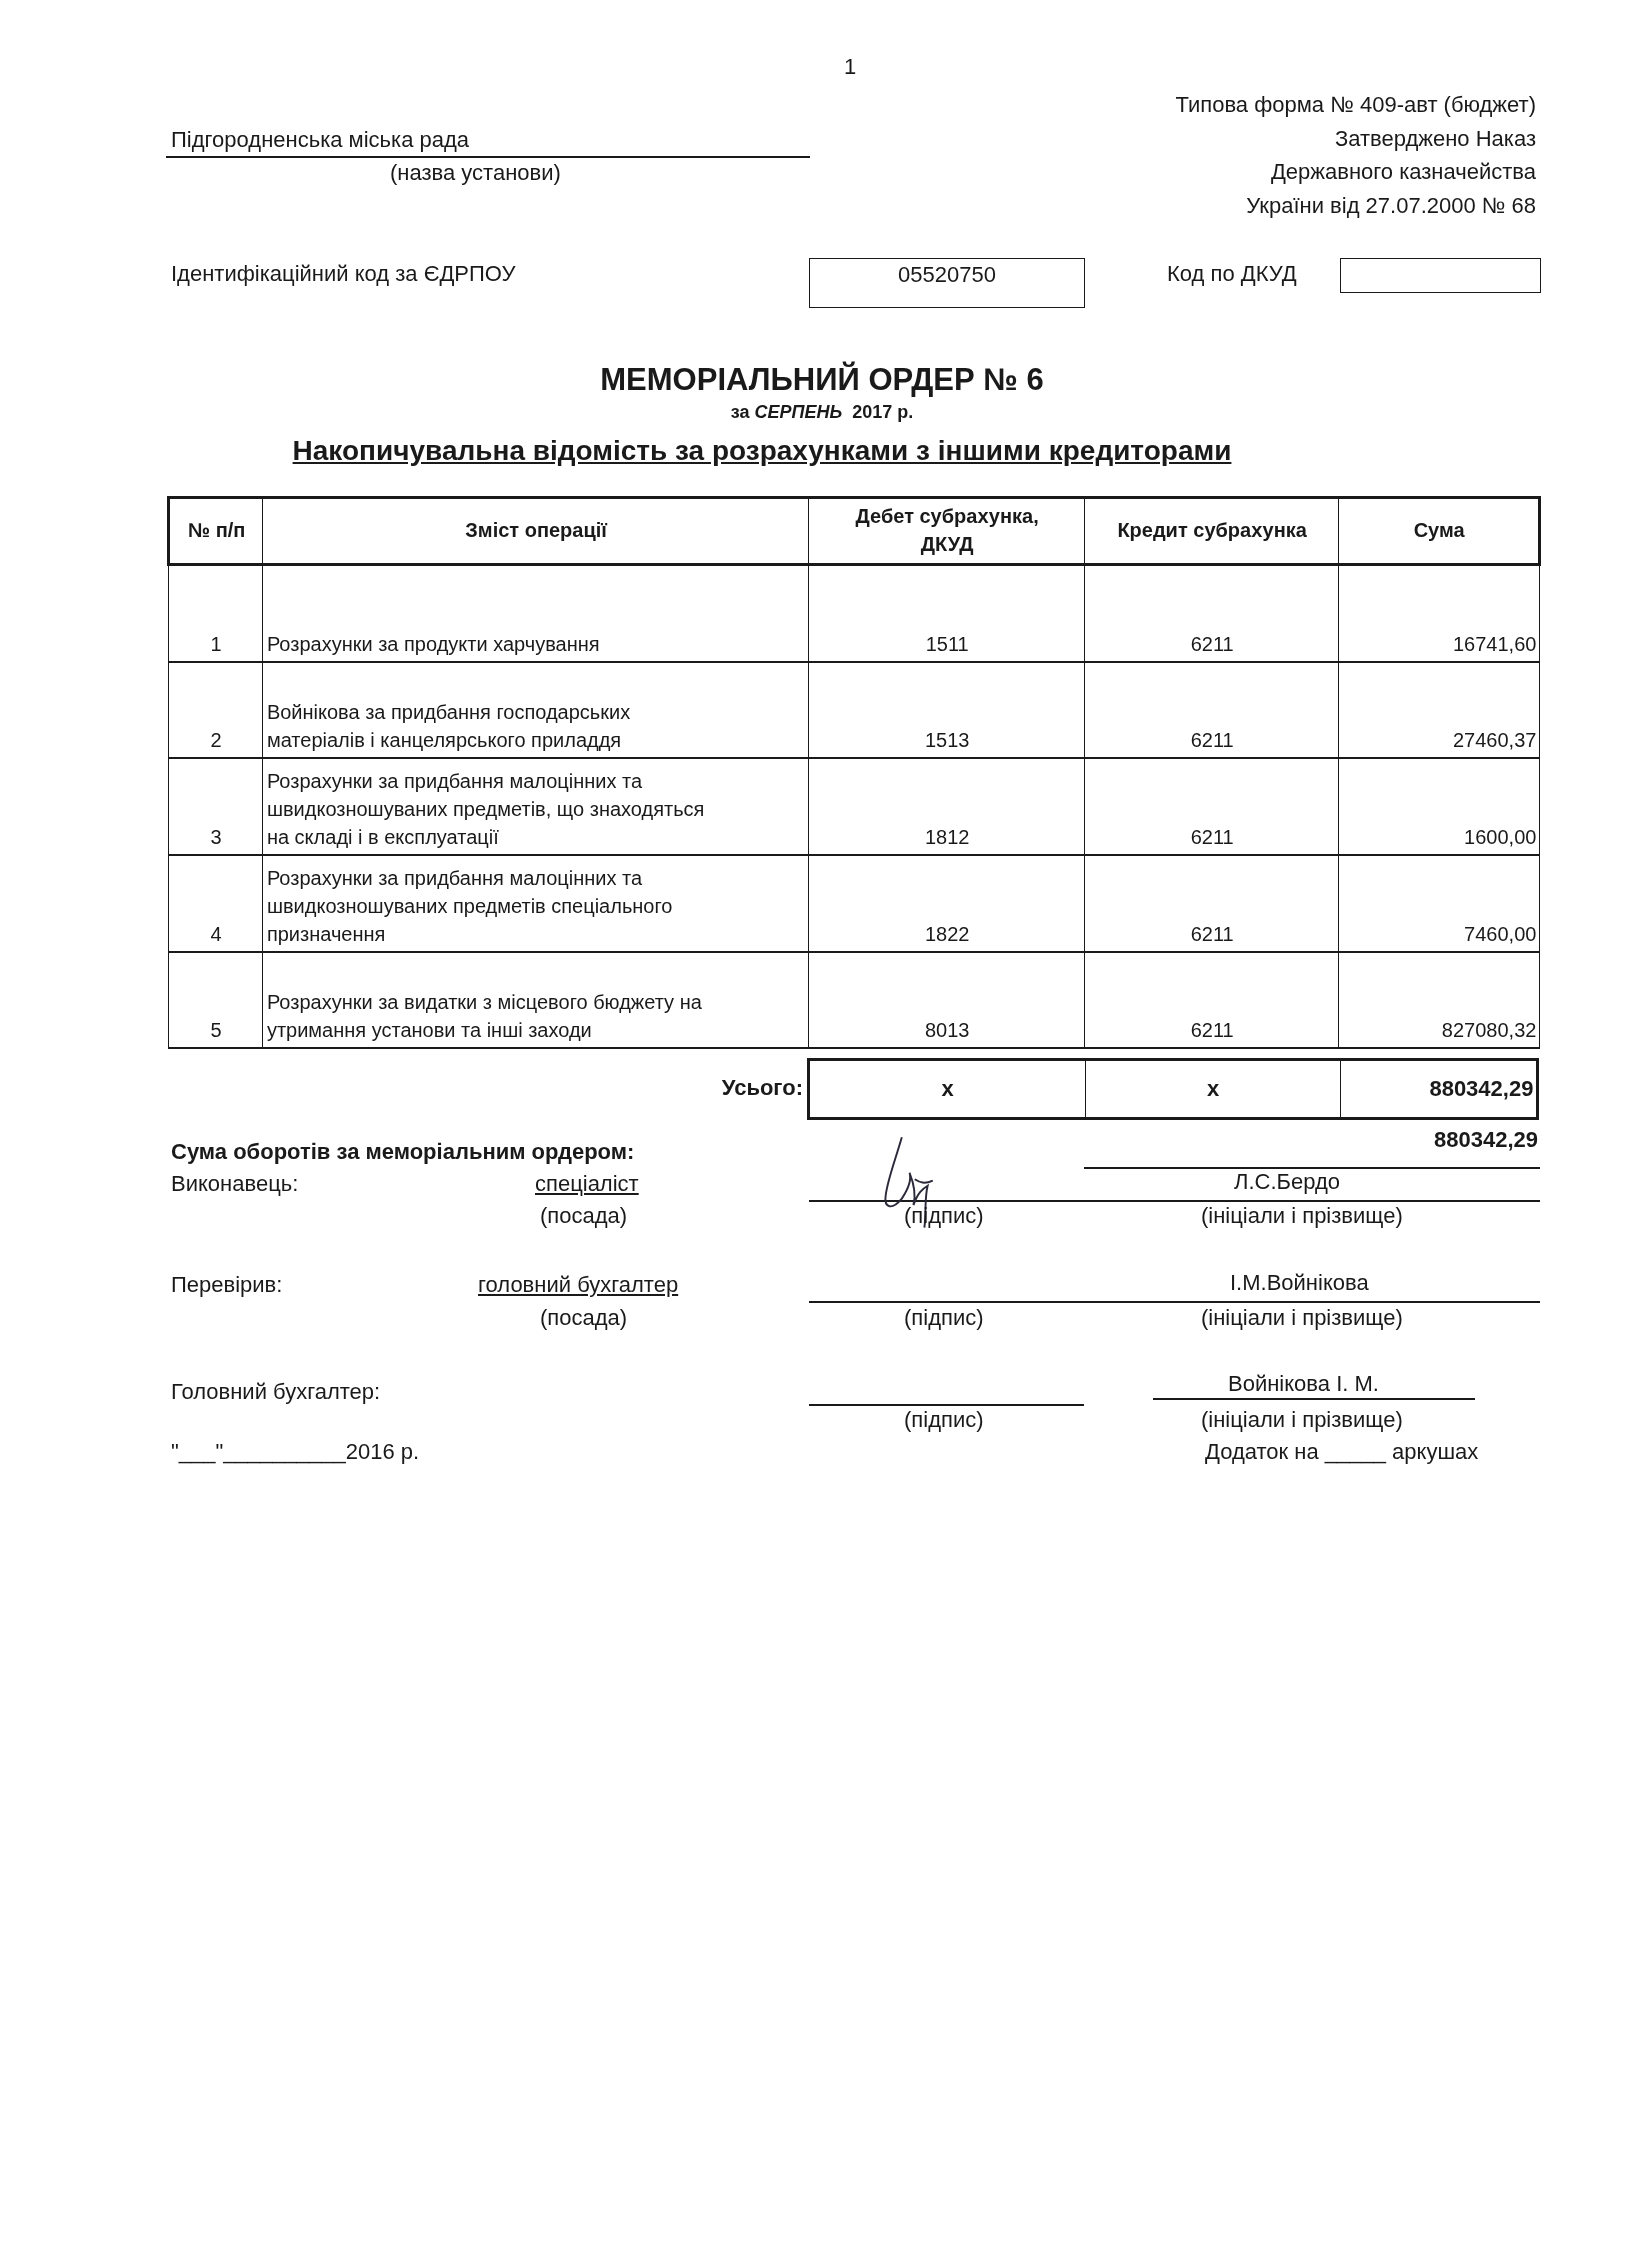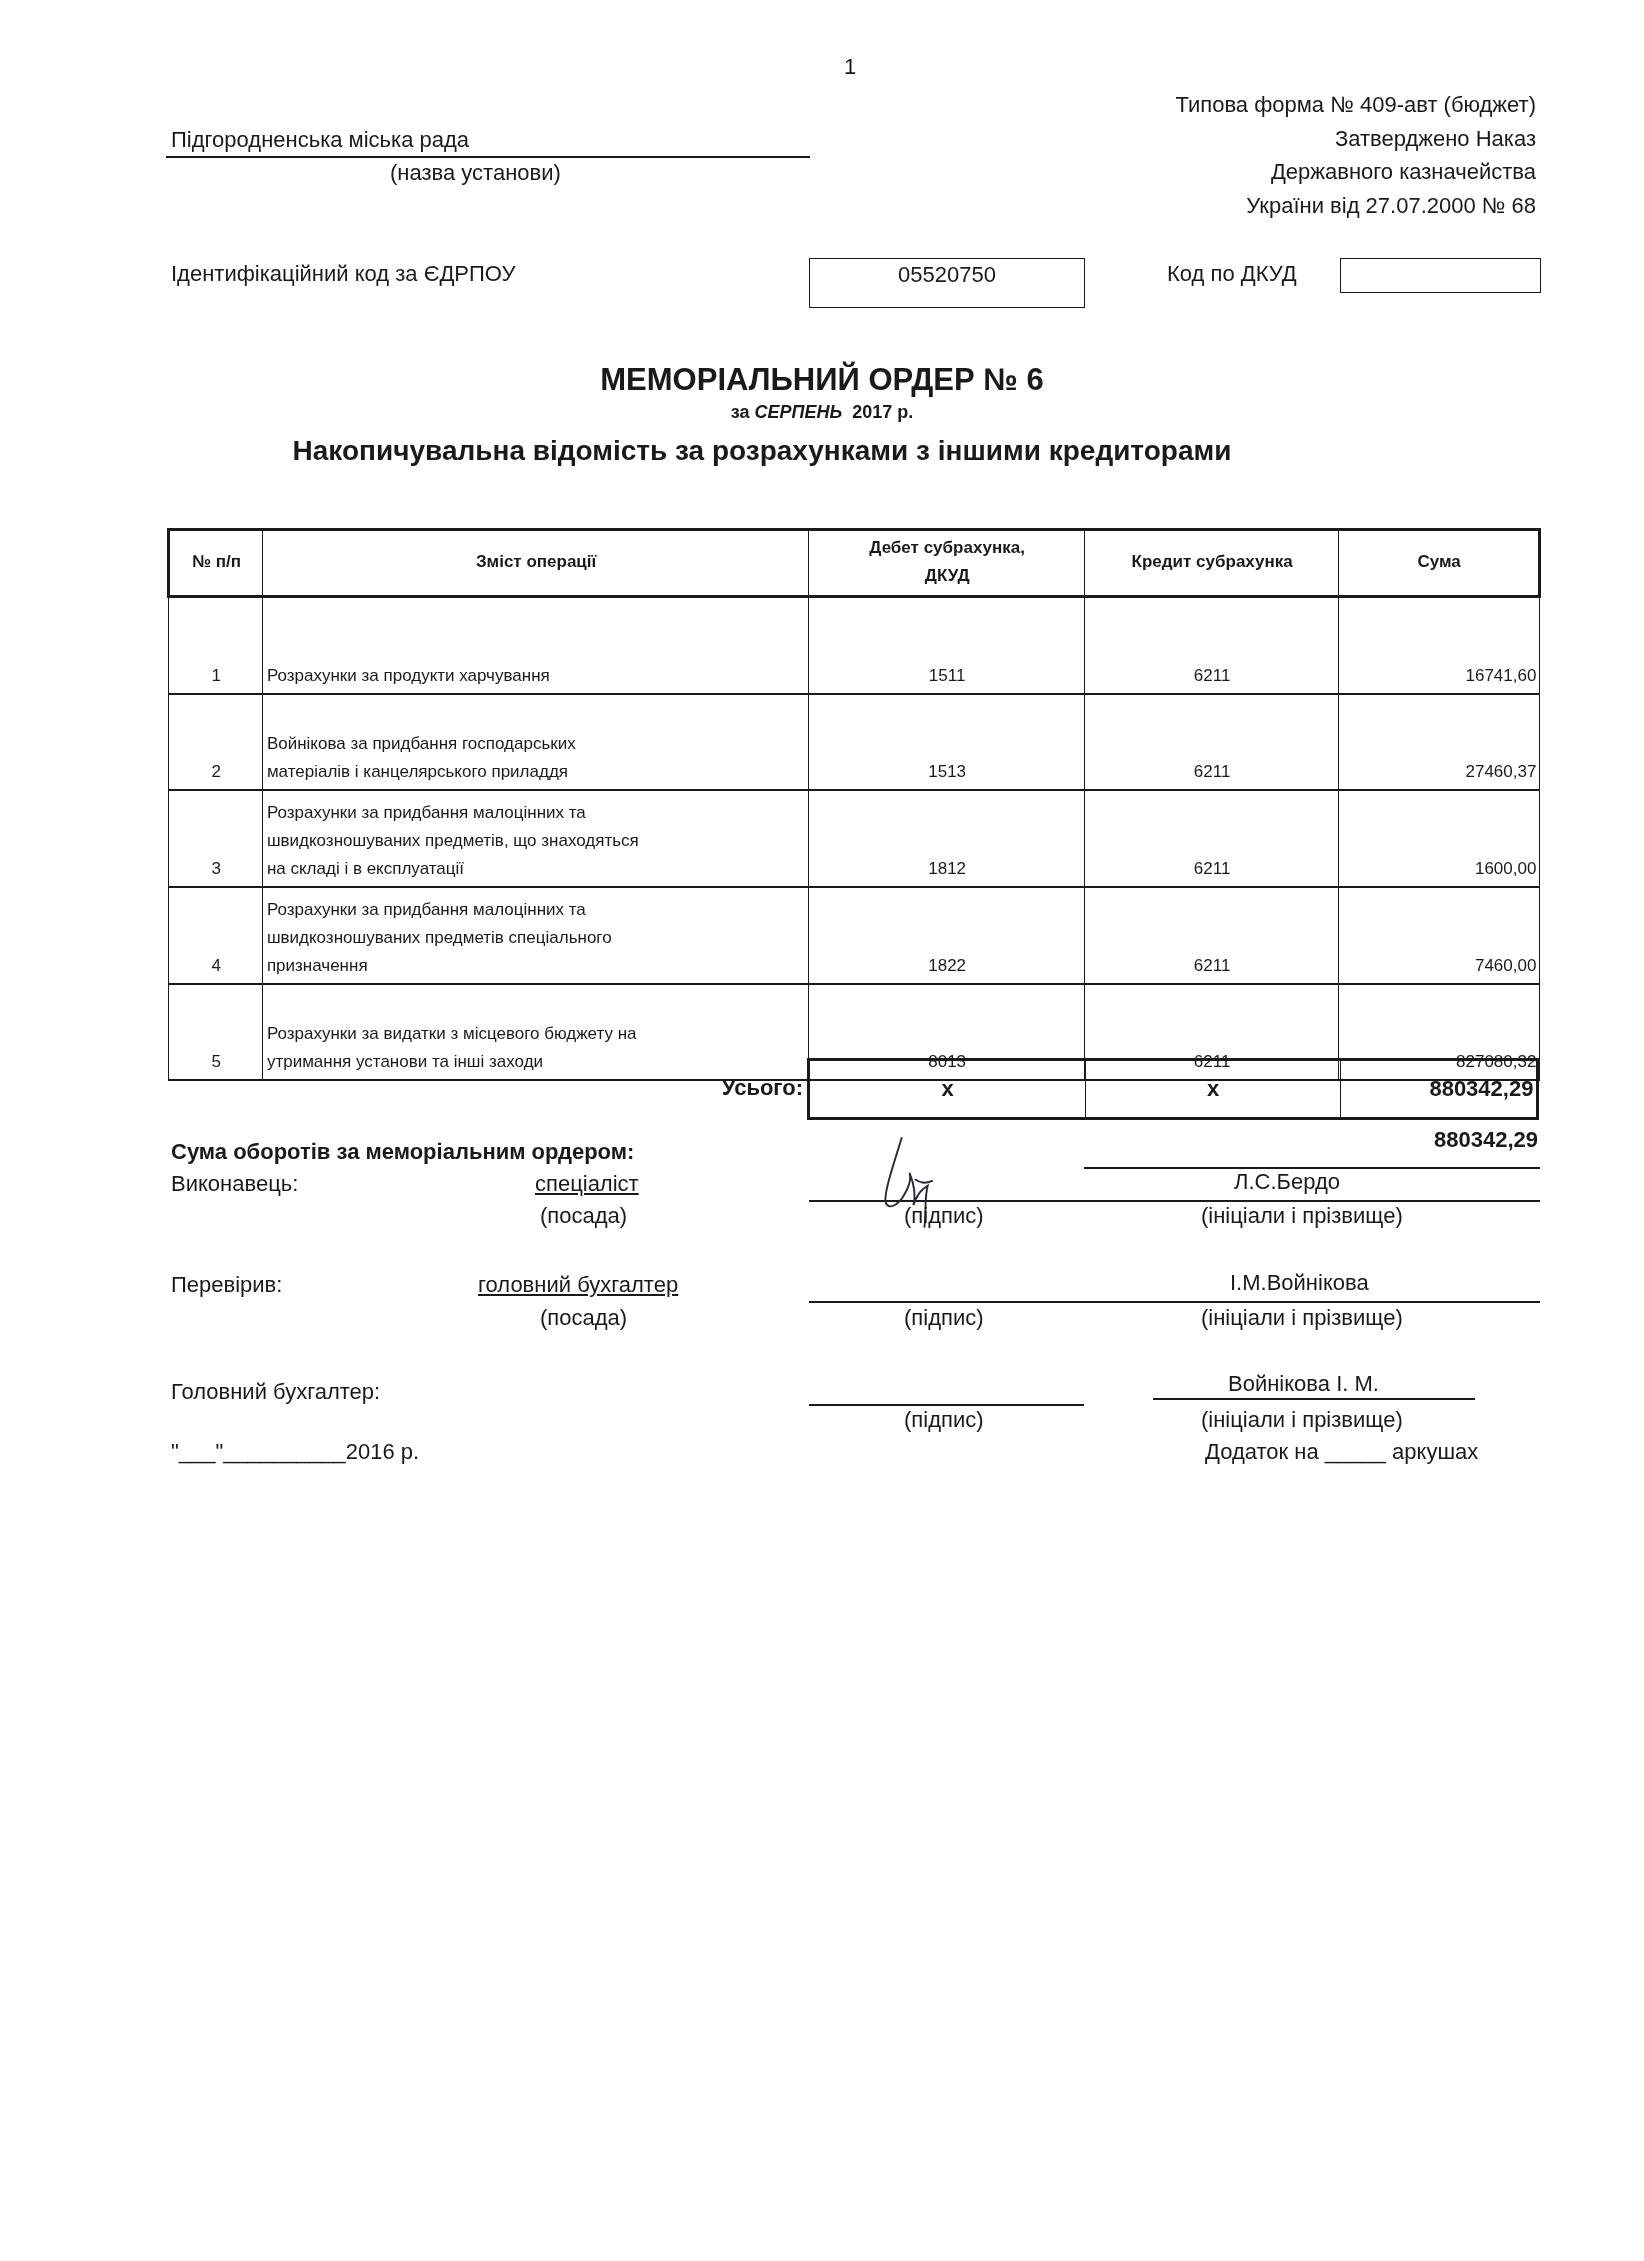--- a/index.html
+++ b/index.html
@@ -8,22 +8,22 @@
   .abs { position:absolute; white-space:nowrap; }
   .t34 { font-size:22px; }
   .right { text-align:right; }
   .center { text-align:center; }
   .hline { position:absolute; background:#1a1a1a; }
   .box { position:absolute; border:1.9px solid #1a1a1a; box-sizing:border-box; }
   .title1 { font-size:31px; font-weight:bold; }
   .title2 { font-size:18px; font-weight:bold; }
   .title2 i { font-style:italic; }
   .title3 { font-size:28px; font-weight:bold; }
-  table.main { position:absolute; left:167px; top:528px; border-collapse:collapse;
-               font-size:17px; }
+  table.main { position:absolute; left:167px; top:496px; border-collapse:collapse;
+               font-size:20px; }
   table.main td { border:1.3px solid #1a1a1a; padding:0 2.6px 2.6px 3.9px; vertical-align:bottom; line-height:28px; }
   table.main tr.head td { border-top:3.2px solid #1a1a1a; border-bottom:3.9px solid #1a1a1a;
                           font-weight:bold; text-align:center; vertical-align:middle; }
   table.main tr.head td:first-child { border-left:3.2px solid #1a1a1a; }
   table.main tr.head td:last-child { border-right:3.2px solid #1a1a1a; }
   table.main tr.data td { border-bottom:2.6px solid #1a1a1a; }
   .c-num { text-align:center; }
   .c-code { text-align:center; }
   .c-sum { text-align:right; }
   .total { position:absolute; top:1058px; left:807px; height:62px; width:732px;
@@ -49,21 +49,21 @@
 <div class="box t34 center" style="left:809px;top:258px;width:276px;height:50px;line-height:31px;">05520750</div>
 <div class="abs t34" style="left:1167px;top:261px;">Код по ДКУД</div>
 <div class="box t34 center" style="left:1340px;top:258px;width:201px;height:35px;line-height:31px;"></div>
 
 <div class="abs title1 center" style="left:0;width:1644px;top:362px;">МЕМОРІАЛЬНИЙ ОРДЕР № 6</div>
 <div class="abs title2 center" style="left:0;width:1644px;top:402px;">
   <span>за</span>
   <i>СЕРПЕНЬ</i>
   &nbsp;<span>2017 р.</span>
 </div>
-<div class="abs title3 center" style="left:0;width:1524px;top:435px;">Накопичувальна відомість за розрахунками з іншими кредиторами</div>
+<div class="abs title3 center" style="left:0;width:1524px;top:435px;text-decoration:underline;">Накопичувальна відомість за розрахунками з іншими кредиторами</div>
 
 <table class="main">
   <colgroup>
     <col style="width:94px">
       <col style="width:546px">
       <col style="width:276px">
       <col style="width:254px">
       <col style="width:201px">
   </colgroup>
   <tbody>

